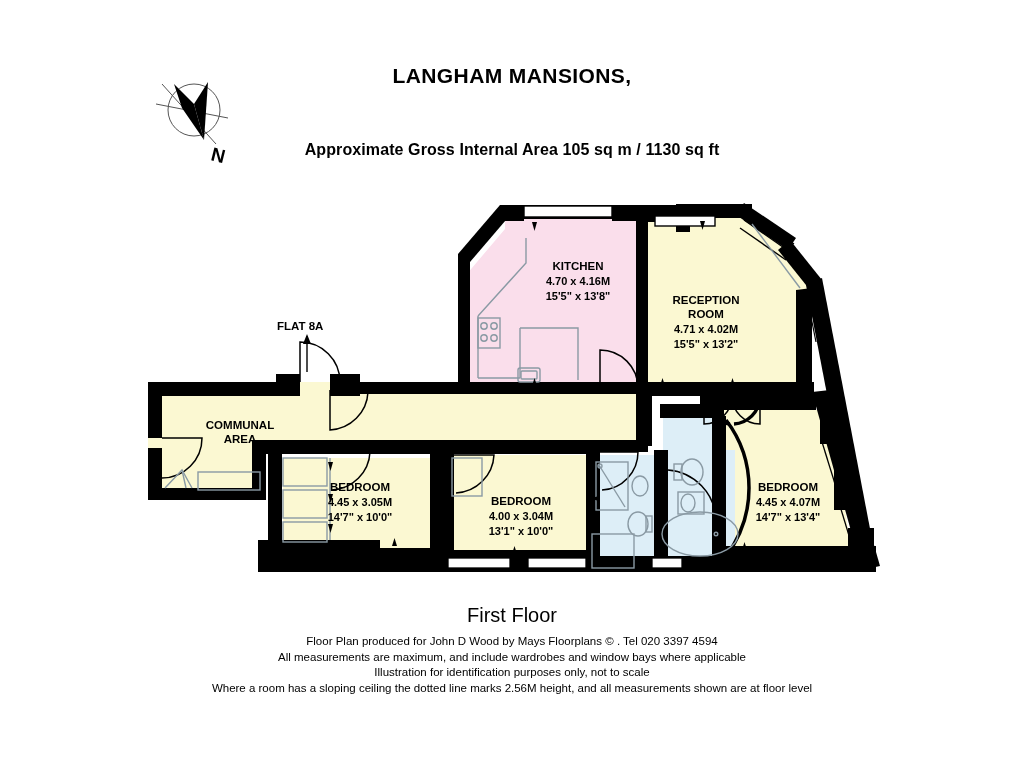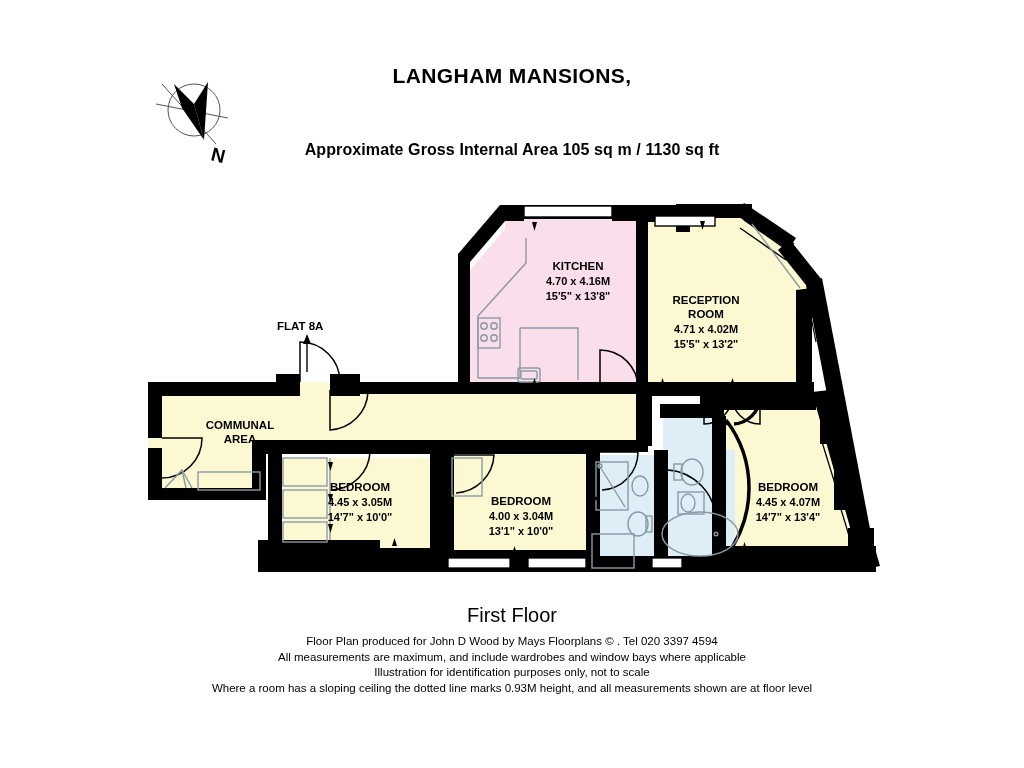--- a/index.html
+++ b/index.html
@@ -296,16 +296,16 @@
     </g>
 
   </svg>
 
   <div class="floor-label">First Floor</div>
 
   <div class="disclaimer">
     <div class="disc-line">Floor Plan produced for John D Wood by Mays Floorplans  © . Tel 020 3397 4594</div>
     <div class="disc-line">All measurements are maximum, and include wardrobes and window bays where applicable</div>
     <div class="disc-line">Illustration for identification purposes only, not to scale</div>
-    <div class="disc-line">Where a room has a sloping ceiling the dotted line marks 0.93M height, and all measurements shown are at floor level</div>
+    <div class="disc-line">Where a room has a sloping ceiling the dotted line marks 2.56M height, and all measurements shown are at floor level</div>
   </div>
 
 </div>
 
 </body></html>

